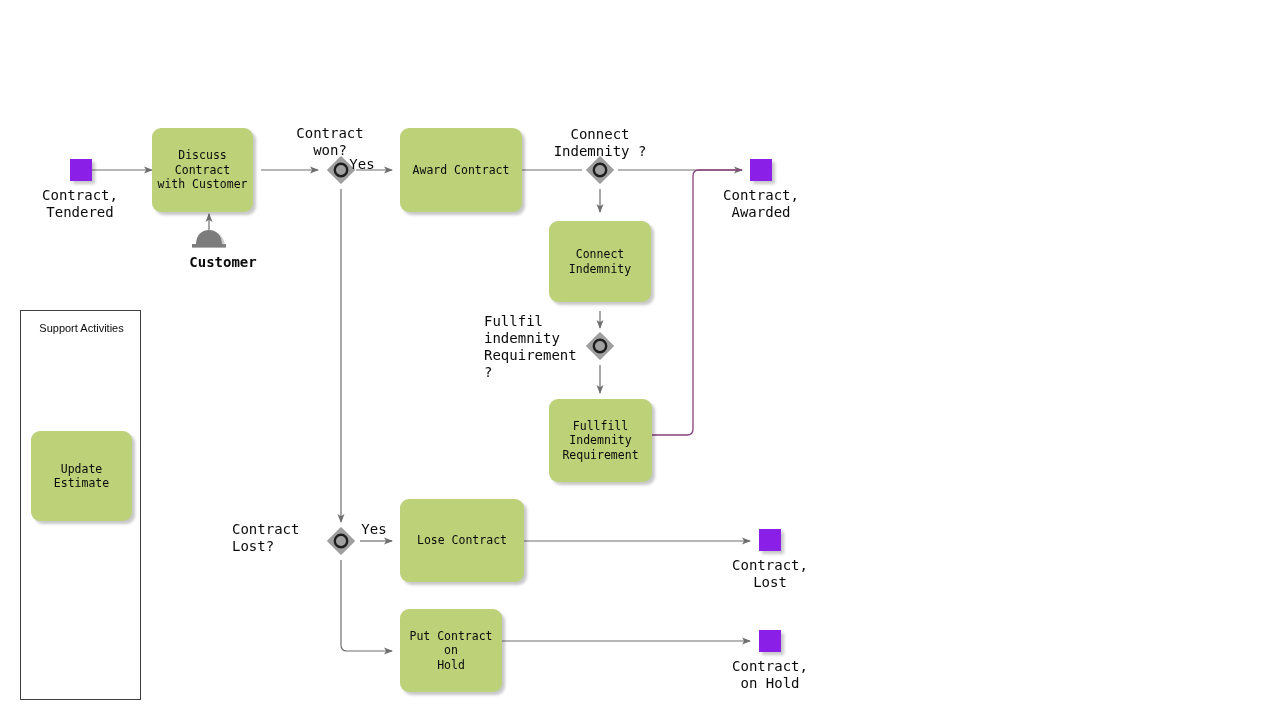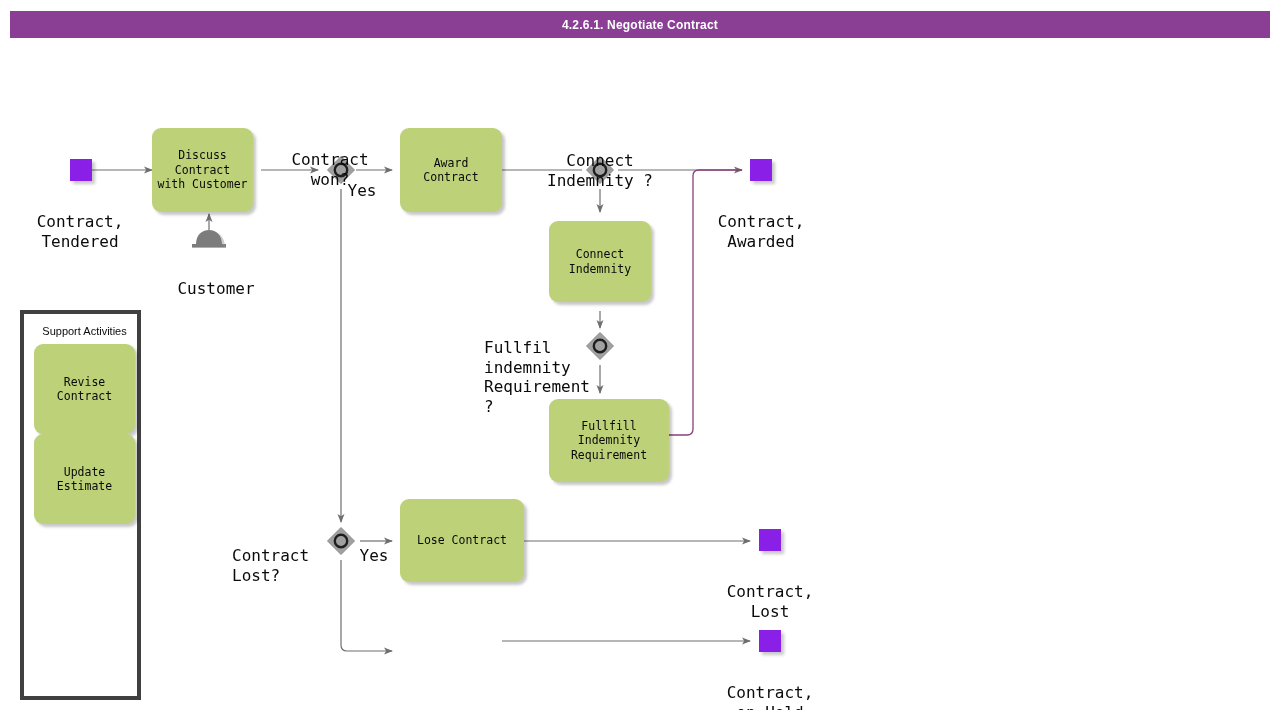--- a/index.html
+++ b/index.html
@@ -71,37 +71,36 @@
   
   .gw {
     position: absolute;
     width: 30px;
     height: 30px;
   }
   
   .lbl {
     position: absolute;
     font-family: "DejaVu Sans Mono", monospace;
-    font-size: 16px;
+    font-size: 14px;
     color: #0a0a0a;
     text-align: center;
     line-height: 1.22;
     white-space: pre-line;
-    margin-top: 25px;
   }
   .lbl-right { text-align: left; }
   
   #support-panel {
     position: absolute;
     left: 20px;
     top: 310px;
     width: 121px;
     height: 390px;
     background: #ffffff;
-    border: 4px solid #404040;
+    border: 1px solid #404040;
     box-sizing: border-box;
   }
   #support-title {
     position: absolute;
     left: 0;
     top: 11px;
     width: 121px;
     text-align: center;
     font-family: "Liberation Sans", sans-serif;
     font-size: 11px;
@@ -133,23 +132,20 @@
     top: 228px;
     width: 42px;
     height: 24px;
   }
 </style>
 </head>
 <body>
 
 <div id="canvas">
 
-  <div id="title-bar">
-    <span>4.2.6.1. Negotiate Contract</span>
-  </div>
 
   <svg id="wires" viewBox="0 0 1280 710">
     <defs>
       <marker id="arw" markerWidth="9" markerHeight="9" refX="8" refY="4.5" orient="auto" markerUnits="userSpaceOnUse">
         <path d="M0,1 L9,4.5 L0,8 L2.2,4.5 Z" fill="#6E6E6E"></path>
       </marker>
     </defs>
     <g stroke="#6E6E6E" stroke-width="1.2" fill="none">
 
       <path d="M92,170 L152,170" marker-end="url(#arw)"></path>
@@ -186,38 +182,42 @@
 
   <div class="evt" style="left:70px; top:159px;"></div>
   <div class="lbl" style="left:30px; top:187px; width:100px;">Contract,
 Tendered</div>
 
   <div class="task" style="left:152px; top:128px; width:101px; height:84px;">
     <span>Discuss Contract
 with Customer</span>
   </div>
 
-  <div class="task" style="left:400px; top:128px; width:102px; height:84px;">
+  <div class="task" style="left:400px; top:128px; width:122px; height:84px;">
     <span>Award Contract</span>
   </div>
 
   <div class="task" style="left:549px; top:221px; width:102px; height:81px;">
     <span>Connect
 Indemnity</span>
   </div>
 
-  <div class="task" style="left:549px; top:399px; width:120px; height:83px;">
+  <div class="task" style="left:549px; top:399px; width:103px; height:83px;">
     <span>Fullfill Indemnity
 Requirement</span>
   </div>
 
   <div class="task" style="left:400px; top:499px; width:124px; height:83px;">
     <span>Lose Contract</span>
   </div>
 
+  <div class="task" style="left:400px; top:609px; width:102px; height:83px;">
+    <span>Put Contract on
+Hold</span>
+  </div>
 
   <div class="gw" style="left:326px; top:155px;">
     <svg width="30" height="30" viewBox="0 0 30 30">
       <path d="M15,1.5 L28.5,15 L15,28.5 L1.5,15 Z" fill="#A0A0A0" stroke="#8C8C8C" stroke-width="1"></path>
       <circle cx="15" cy="15" r="6.2" fill="none" stroke="#1E1E1E" stroke-width="2.4"></circle>
     </svg>
   </div>
   <div class="lbl" style="left:280px; top:125px; width:100px;">Contract
 won?</div>
 
@@ -265,28 +265,25 @@
   <div class="lbl" style="left:720px; top:658px; width:100px;">Contract,
 on Hold</div>
 
   <div id="customer-icon">
     <svg width="42" height="24" viewBox="0 0 42 24">
       <path d="M21,2 C28.5,2 34,7.5 34,16 L8,16 C8,7.5 13.5,2 21,2 Z" fill="#7C7C7C"></path>
       <rect x="4" y="16" width="34" height="3.6" fill="#7C7C7C"></rect>
       <path d="M21,2 C28.5,2 34,7.5 34,16 L37,19 C37,9 30,3 22,3 Z" fill="#9A9A9A" opacity="0.5"></path>
     </svg>
   </div>
-  <div class="lbl" style="left:166px; top:254px; width:100px;">Customer</div>
+  <div class="lbl" style="left:173px; top:254px; width:100px;font-weight:bold;">Customer</div>
 
   <div id="support-panel">
     <div id="support-title">Support Activities</div>
 
-    <div class="support-task" style="top:30px; height:90px;">
-      <span>Revise Contract</span>
-    </div>
 
     <div class="support-task" style="top:120px; height:90px;align-items:center;">
       <span>Update Estimate</span>
     </div>
 
 
   </div>
 
 </div>
 

